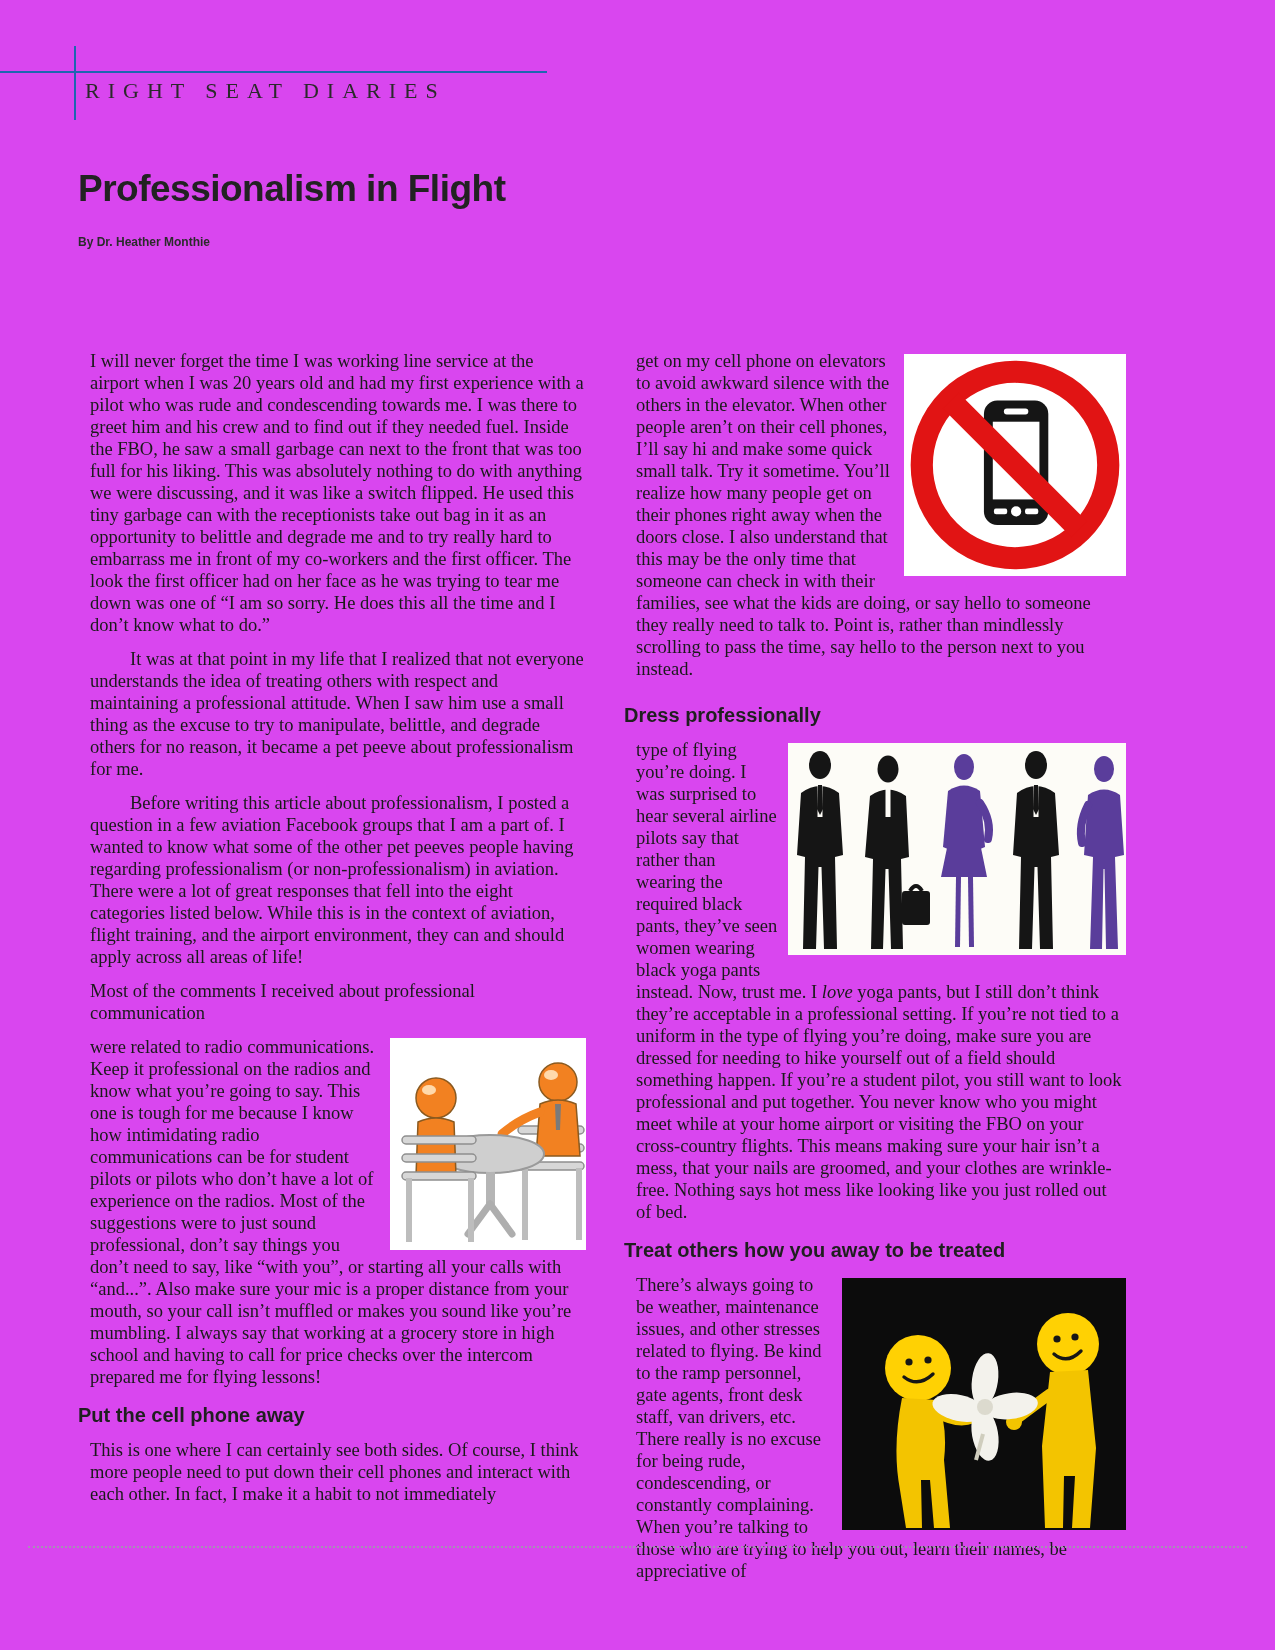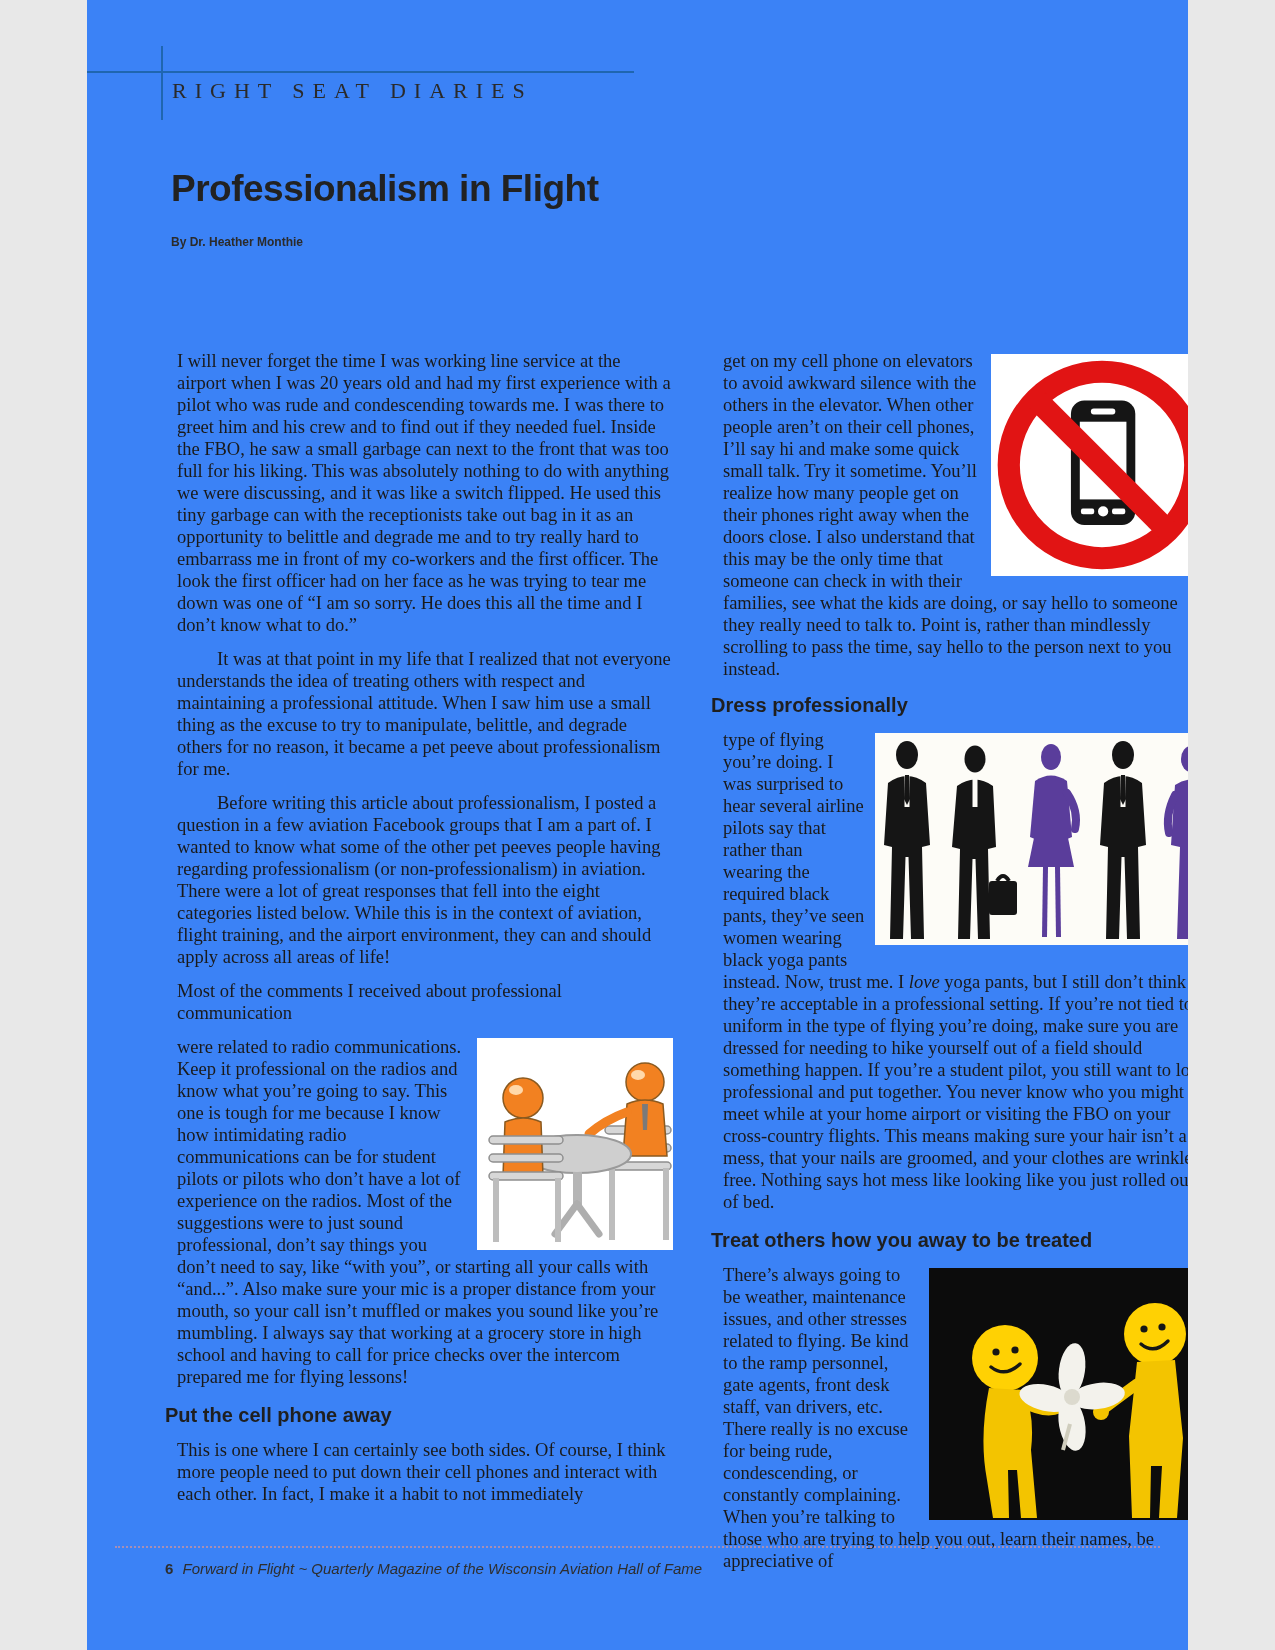--- a/index.html
+++ b/index.html
@@ -1,45 +1,45 @@
 <!DOCTYPE html>
 <html><head>
 <meta charset="utf-8">
 <style>
   * { box-sizing: border-box; }
   html,body { margin:0; padding:0; background:#e8e8e8; }
   .page {
-    position:relative; width:1101px; height:1650px; margin:0 auto;
-    background:#3b82f6; overflow:hidden;
+    position:relative; width:1275px; height:1650px; margin:0 auto;
+    background:#d946ef; overflow:hidden;
     font-family:"Liberation Serif", serif; color:#1a1a1a;
   }
   
   .rule-h { position:absolute; left:0; top:71px; width:547px; height:2px; background:#1f66b0; }
   .rule-v { position:absolute; left:74px; top:46px; width:2px; height:74px; background:#1f66b0; }
   .kicker {
     position:absolute; left:85px; top:78px;
     font-family:"Liberation Serif", serif; font-size:22px; letter-spacing:8px; color:#2a2a2a;
   }
   
-  .title-block { position:absolute; left:84px; top:170px; width:900px; font-family:"Liberation Sans", sans-serif; }
+  .title-block { position:absolute; left:78px; top:170px; width:900px; font-family:"Liberation Sans", sans-serif; }
   .title   { font-size:37px; font-weight:bold; color:#222; line-height:1.05; letter-spacing:-0.5px; }
   .subtitle{ font-size:26px; font-weight:bold; color:#2b2b2b; line-height:1.15; margin-top:2px; }
   .byline  { font-size:12px; font-weight:bold; color:#2b2b2b; margin-top:26px; }
   
   .columns { position:absolute; left:78px; top:338px; width:1060px; display:flex; gap:26px; }
   .col { font-size:18.5px; line-height:22px; }
   .col-left  { width:520px; }
   .col-right { width:514px; }
   p { margin:12px; }
   p.indent { text-indent:40px; }
   h3 {
     font-family:"Liberation Sans", sans-serif; font-size:20px; color:#1f1f1f;
     margin:16px 0 3px 0; line-height:1.15;
   }
-  h3.first-right { margin-top:14px; }
+  h3.first-right { margin-top:24px; }
   em { font-style:italic; }
   
   .fl { float:right; }
   .img-nophone     { width:222px; height:226px; margin:2px 0 6px 10px; }
   .img-silhouettes { width:338px; height:212px; margin:4px 0 8px 10px; }
   .img-table       { width:196px; height:212px; margin:2px 0 6px 12px; }
   .img-smiley      { width:284px; height:252px; margin:4px 0 6px 14px; }
   .fl svg { display:block; width:100%; height:100%; }
   
   .footer-rule { position:absolute; left:28px; right:28px; top:1546px; border-top:2px dotted #a78fb5; }
@@ -209,18 +209,14 @@
               <line x1="141" y1="156" x2="134" y2="182" stroke="#cfcdbd" stroke-width="4"></line>
             </g>
           </svg>
         </span>
         <span>There’s always going to be weather, maintenance issues, and other stresses related to flying. Be kind to the ramp personnel, gate agents, front desk staff, van drivers, etc. There really is no excuse for being rude, condescending, or constantly complaining. When you’re talking to those who are trying to help you out, learn their names, be appreciative of</span>
       </p>
     </div>
   </div>
 
   <div class="footer-rule"></div>
-  <div class="footer">
-    <span class="num">6</span>
-    <span class="txt">Forward in Flight ~ Quarterly Magazine of the Wisconsin Aviation Hall of Fame</span>
-  </div>
 
 </div>
 
 </body></html>

